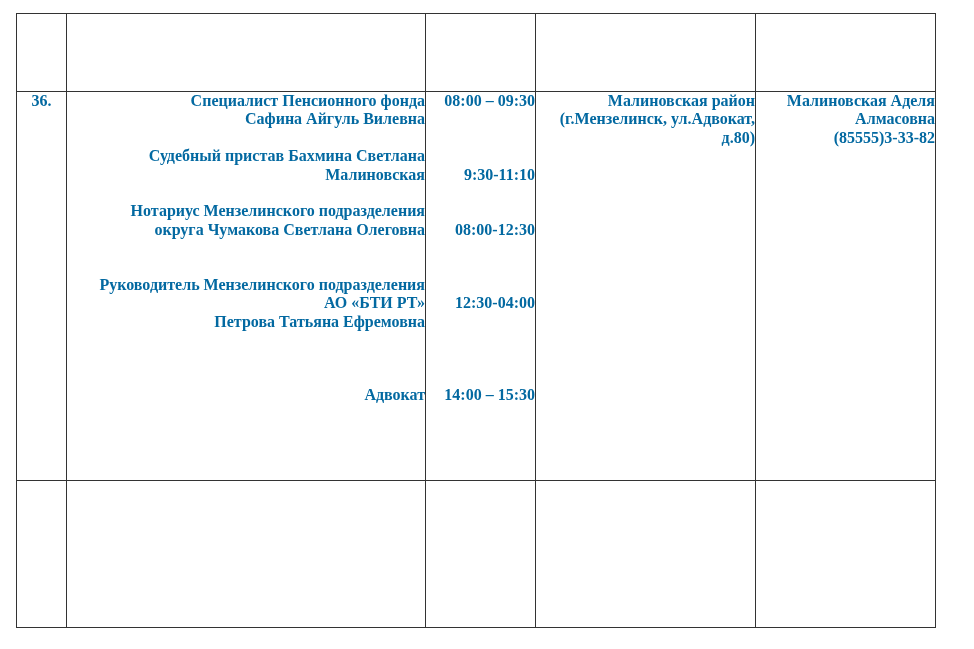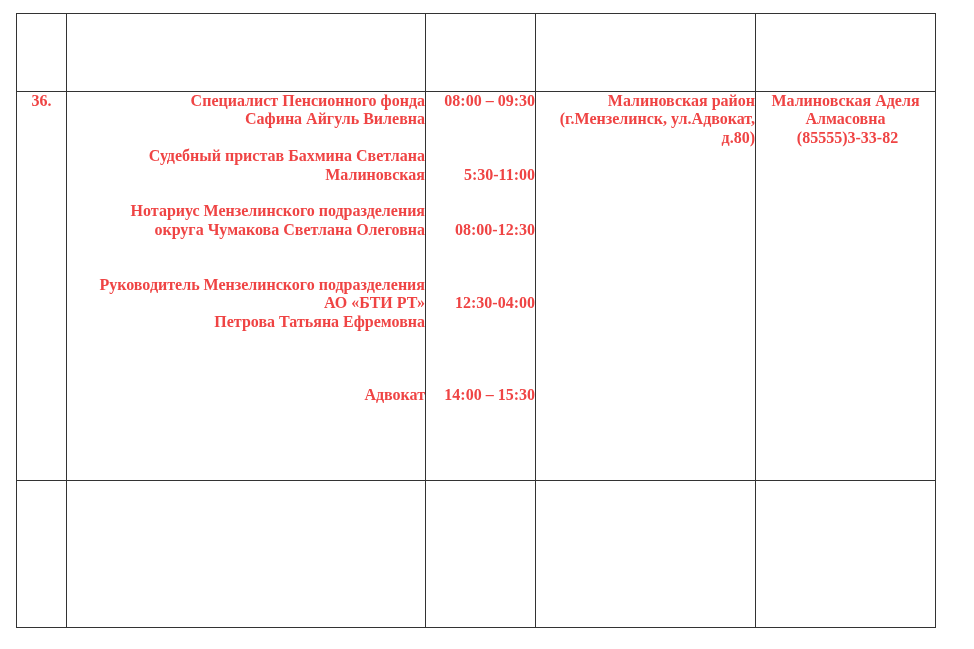--- a/index.html
+++ b/index.html
@@ -7,21 +7,21 @@
     padding: 0;
     background: #ffffff;
   }
   .page {
     position: relative;
     width: 974px;
     height: 649px;
     background: #ffffff;
     font-family: "Liberation Serif", "DejaVu Serif", serif;
     font-weight: 700;
-    color: #ef4444;
+    color: #0369a1;
     overflow: hidden;
   }
   table.schedule {
     position: absolute;
     left: 16px;
     top: 13px;
     border-collapse: collapse;
     table-layout: fixed;
   }
   table.schedule td {
@@ -37,21 +37,21 @@
   tr.row-empty  { height: 147px; }
 
   td.cell-num {
     text-align: center;
     vertical-align: middle;
   }
   td.cell-lines {
     padding-top: 2px;
   }
   .align-center { text-align: right; }
-  .align-left   { text-align: center; }
+  .align-left   { text-align: right; }
   td.cell-contact { padding-left: 6px; padding-right: 4px; }
   .line {
     height: 18.4px;
     line-height: 18.4px;
     white-space: pre;
   }
 </style>
 </head>
 <body>
 
@@ -97,21 +97,21 @@
         <div class="line"></div>
         <div class="line"></div>
         <div class="line">Адвокат</div>
       </td>
 
       <td class="cell-lines align-center">
         <div class="line">08:00 – 09:30</div>
         <div class="line"></div>
         <div class="line"></div>
         <div class="line"></div>
-        <div class="line">5:30-11:00</div>
+        <div class="line">9:30-11:10</div>
         <div class="line"></div>
         <div class="line"></div>
         <div class="line">08:00-12:30</div>
         <div class="line"></div>
         <div class="line"></div>
         <div class="line"></div>
         <div class="line">12:30-04:00</div>
         <div class="line"></div>
         <div class="line"></div>
         <div class="line"></div>

